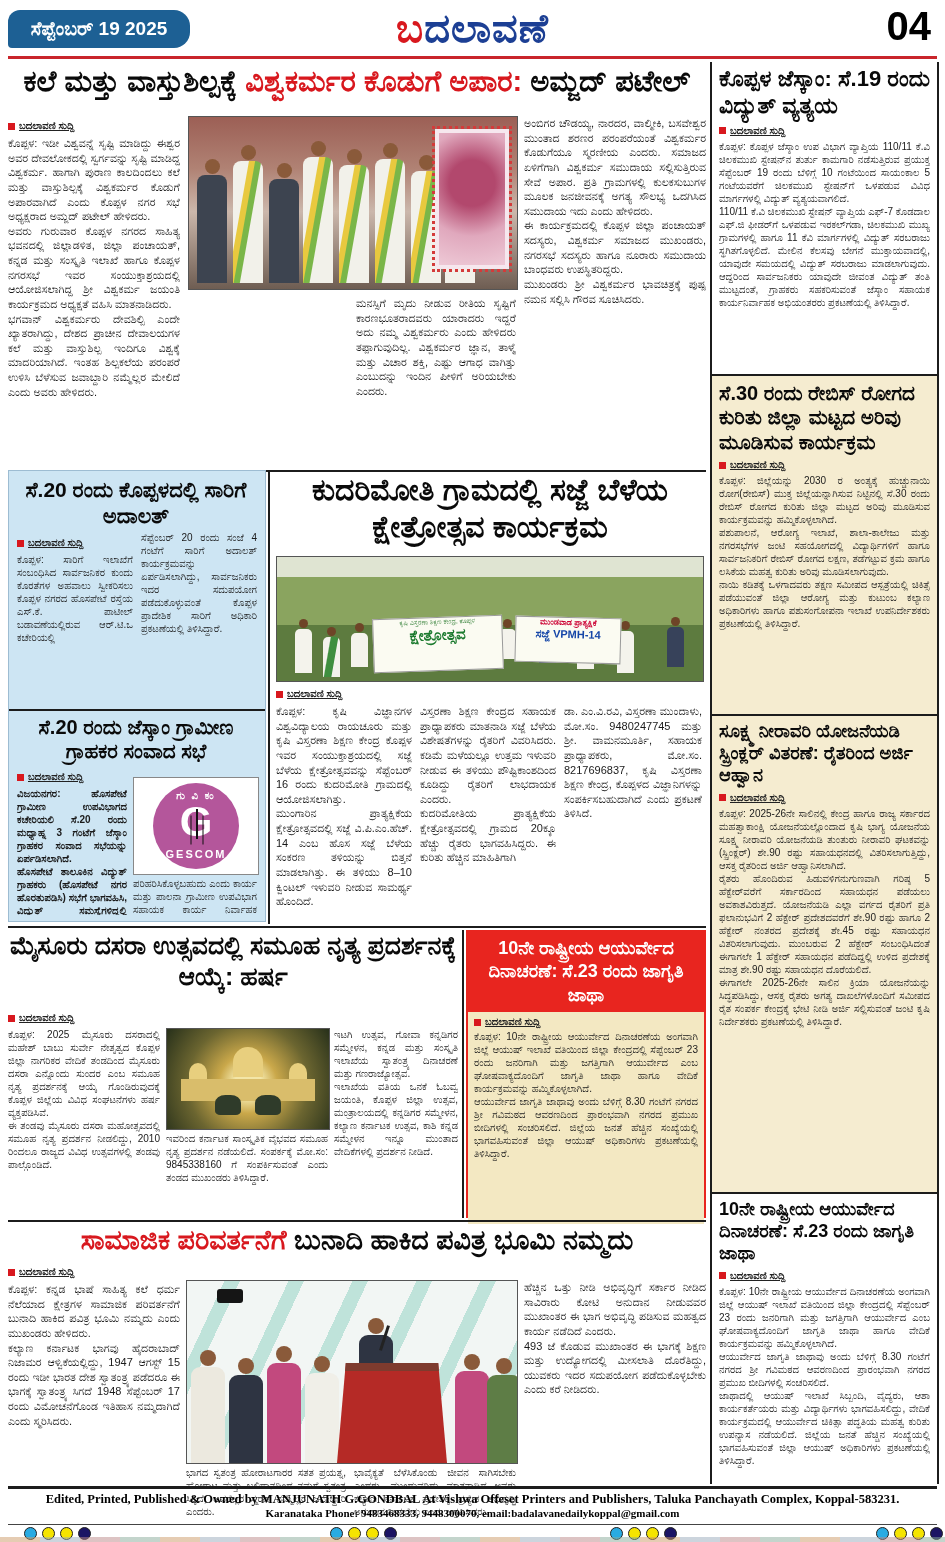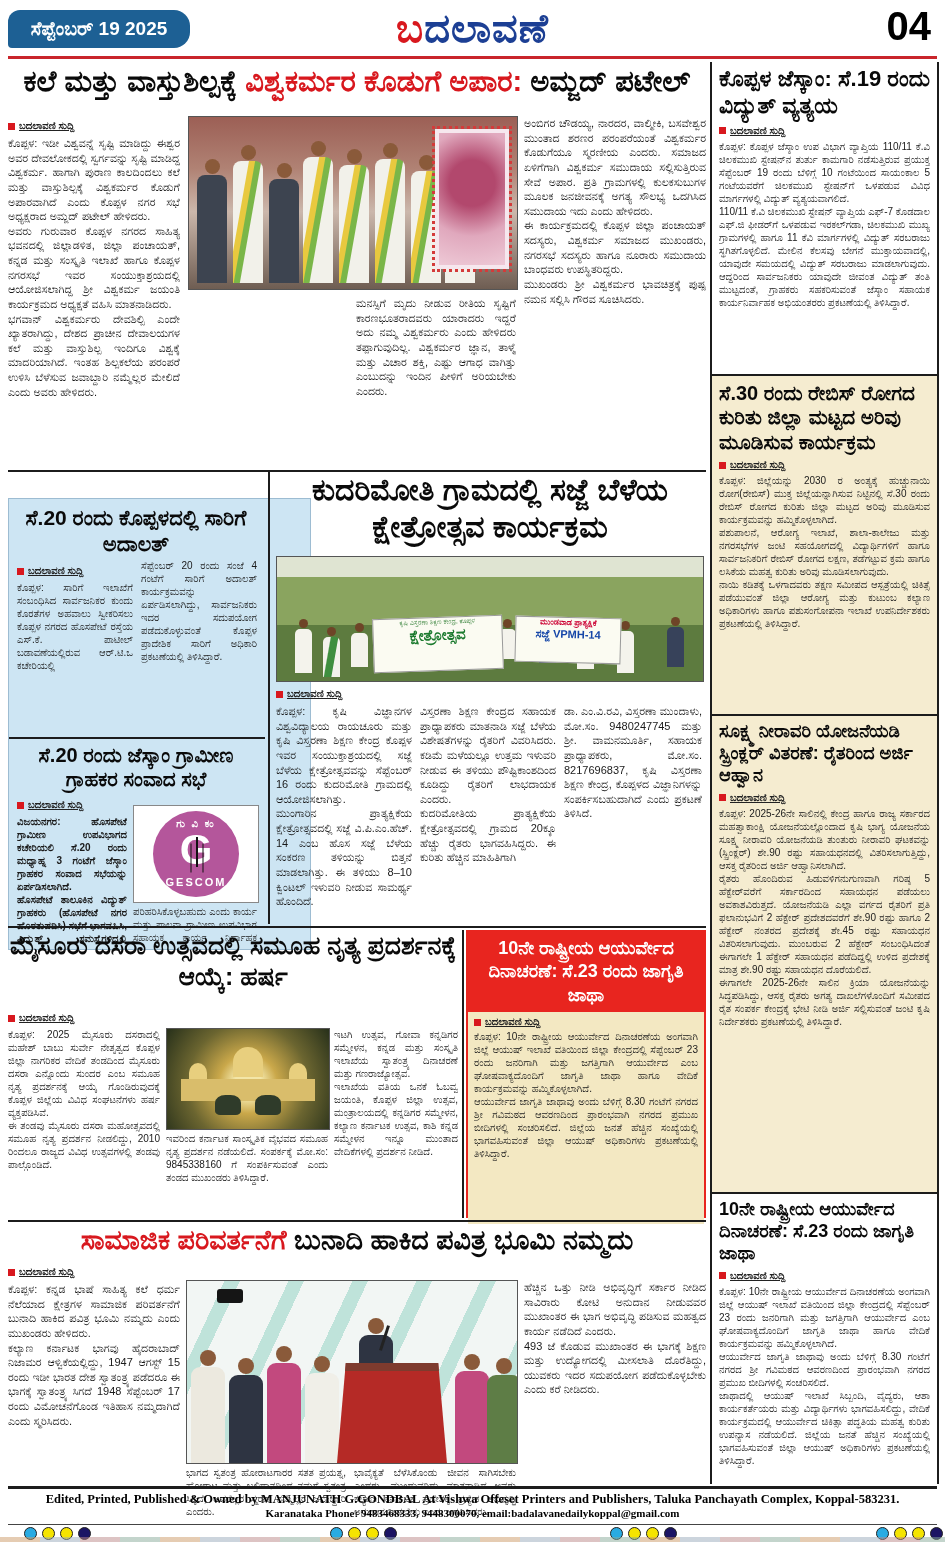--- a/index.html
+++ b/index.html
@@ -145,21 +145,21 @@
     <div class="abs bt" style="left:0;top:74px;width:172px;height:330px;">ಕೊಪ್ಪಳ: ಇಡೀ ವಿಶ್ವವನ್ನೆ ಸೃಷ್ಟಿ ಮಾಡಿದ್ದು ಈಶ್ವರ ಅವರ ದೇವಲೋಕದಲ್ಲಿ ಸ್ವರ್ಗವನ್ನು ಸೃಷ್ಟಿ ಮಾಡಿದ್ದ ವಿಶ್ವಕರ್ಮ. ಹಾಗಾಗಿ ಪುರಾಣ ಕಾಲದಿಂದಲು ಕಲೆ ಮತ್ತು ವಾಸ್ತುಶಿಲ್ಪಕ್ಕೆ ವಿಶ್ವಕರ್ಮರ ಕೊಡುಗೆ ಅಪಾರವಾಗಿದೆ ಎಂದು ಕೊಪ್ಪಳ ನಗರ ಸಭೆ ಅಧ್ಯಕ್ಷರಾದ ಅಮ್ಜದ್ ಪಟೇಲ್ ಹೇಳಿದರು.
 ಅವರು ಗುರುವಾರ ಕೊಪ್ಪಳ ನಗರದ ಸಾಹಿತ್ಯ ಭವನದಲ್ಲಿ ಜಿಲ್ಲಾಡಳಿತ, ಜಿಲ್ಲಾ ಪಂಚಾಯತ್, ಕನ್ನಡ ಮತ್ತು ಸಂಸ್ಕೃತಿ ಇಲಾಖೆ ಹಾಗೂ ಕೊಪ್ಪಳ ನಗರಸಭೆ ಇವರ ಸಂಯುಕ್ತಾಶ್ರಯದಲ್ಲಿ ಆಯೋಜಿಸಲಾಗಿದ್ದ ಶ್ರೀ ವಿಶ್ವಕರ್ಮ ಜಯಂತಿ ಕಾರ್ಯಕ್ರಮದ ಅಧ್ಯಕ್ಷತೆ ವಹಿಸಿ ಮಾತನಾಡಿದರು.
 ಭಗವಾನ್ ವಿಶ್ವಕರ್ಮರು ದೇವಶಿಲ್ಪಿ ಎಂದೇ ಖ್ಯಾತರಾಗಿದ್ದು, ದೇಶದ ಪ್ರಾಚೀನ ದೇವಾಲಯಗಳ ಕಲೆ ಮತ್ತು ವಾಸ್ತುಶಿಲ್ಪ ಇಂದಿಗೂ ವಿಶ್ವಕ್ಕೆ ಮಾದರಿಯಾಗಿದೆ. ಇಂತಹ ಶಿಲ್ಪಕಲೆಯ ಪರಂಪರೆ ಉಳಿಸಿ ಬೆಳೆಸುವ ಜವಾಬ್ದಾರಿ ನಮ್ಮೆಲ್ಲರ ಮೇಲಿದೆ ಎಂದು ಅವರು ಹೇಳಿದರು.</div>
     <div class="abs bt" style="left:348px;top:234px;width:160px;height:168px;">ಮನಸ್ಸಿಗೆ ಮೃದು ನೀಡುವ ರೀತಿಯ ಸೃಷ್ಟಿಗೆ ಕಾರಣಭೂತರಾದವರು ಯಾರಾದರು ಇದ್ದರೆ ಅದು ನಮ್ಮ ವಿಶ್ವಕರ್ಮರು ಎಂದು ಹೇಳಿದರು ತಪ್ಪಾಗುವುದಿಲ್ಲ. ವಿಶ್ವಕರ್ಮರ ಜ್ಞಾನ, ತಾಳ್ಮೆ ಮತ್ತು ವಿಚಾರ ಶಕ್ತಿ, ಎಷ್ಟು ಆಗಾಧ ವಾಗಿತ್ತು ಎಂಬುದನ್ನು ಇಂದಿನ ಪೀಳಿಗೆ ಅರಿಯಬೇಕು ಎಂದರು.</div>
     <div class="abs bt" style="left:516px;top:54px;width:182px;height:350px;">ಅಂಬಿಗರ ಚೌಡಯ್ಯ, ನಾರದರ, ವಾಲ್ಮೀಕಿ, ಬಸವೇಶ್ವರ ಮುಂತಾದ ಶರಣರ ಪರಂಪರೆಯಂತೆ ವಿಶ್ವಕರ್ಮರ ಕೊಡುಗೆಯೂ ಸ್ಮರಣೀಯ ಎಂದರು. ಸಮಾಜದ ಏಳಿಗೆಗಾಗಿ ವಿಶ್ವಕರ್ಮ ಸಮುದಾಯ ಸಲ್ಲಿಸುತ್ತಿರುವ ಸೇವೆ ಅಪಾರ. ಪ್ರತಿ ಗ್ರಾಮಗಳಲ್ಲಿ ಕುಲಕಸುಬುಗಳ ಮೂಲಕ ಜನಜೀವನಕ್ಕೆ ಅಗತ್ಯ ಸೌಲಭ್ಯ ಒದಗಿಸಿದ ಸಮುದಾಯ ಇದು ಎಂದು ಹೇಳಿದರು.
 ಈ ಕಾರ್ಯಕ್ರಮದಲ್ಲಿ ಕೊಪ್ಪಳ ಜಿಲ್ಲಾ ಪಂಚಾಯತ್ ಸದಸ್ಯರು, ವಿಶ್ವಕರ್ಮ ಸಮಾಜದ ಮುಖಂಡರು, ನಗರಸಭೆ ಸದಸ್ಯರು ಹಾಗೂ ನೂರಾರು ಸಮುದಾಯ ಬಾಂಧವರು ಉಪಸ್ಥಿತರಿದ್ದರು.
 ಮುಖಂಡರು ಶ್ರೀ ವಿಶ್ವಕರ್ಮರ ಭಾವಚಿತ್ರಕ್ಕೆ ಪುಷ್ಪ ನಮನ ಸಲ್ಲಿಸಿ ಗೌರವ ಸೂಚಿಸಿದರು.</div>
 
     <div class="abs hr" style="left:0;top:408px;width:698px;"></div>
 
-    <div class="abs bluepanel" style="left:0;top:436px;width:256px;height:450px;padding-left:45px;">
+    <div class="abs bluepanel" style="left:0;top:408px;width:256px;height:450px;">
       <div class="abs hl" style="left:4px;top:6px;width:246px;font-size:21px;">ಸೆ.20 ರಂದು ಕೊಪ್ಪಳದಲ್ಲಿ ಸಾರಿಗೆ ಅದಾಲತ್</div>
       <div class="abs byline" style="left:8px;top:66px;">
         <span class="sq"></span>
           <span class="bl">ಬದಲಾವಣಿ ಸುದ್ದಿ</span>
       </div>
       <div class="abs bt-sm" style="left:8px;top:82px;width:116px;height:150px;">ಕೊಪ್ಪಳ: ಸಾರಿಗೆ ಇಲಾಖೆಗೆ ಸಂಬಂಧಿಸಿದ ಸಾರ್ವಜನಿಕರ ಕುಂದು ಕೊರತೆಗಳ ಅಹವಾಲು ಸ್ವೀಕರಿಸಲು ಕೊಪ್ಪಳ ನಗರದ ಹೊಸಪೇಟೆ ರಸ್ತೆಯ ಎಸ್.ಕೆ. ಪಾಟೀಲ್ ಬಡಾವಣೆಯಲ್ಲಿರುವ ಆರ್.ಟಿ.ಒ ಕಚೇರಿಯಲ್ಲಿ</div>
       <div class="abs bt-sm" style="left:132px;top:60px;width:116px;height:172px;">ಸೆಪ್ಟೆಂಬರ್ 20 ರಂದು ಸಂಜೆ 4 ಗಂಟೆಗೆ ಸಾರಿಗೆ ಅದಾಲತ್ ಕಾರ್ಯಕ್ರಮವನ್ನು ಏರ್ಪಡಿಸಲಾಗಿದ್ದು, ಸಾರ್ವಜನಿಕರು ಇದರ ಸದುಪಯೋಗ ಪಡೆದುಕೊಳ್ಳುವಂತೆ ಕೊಪ್ಪಳ ಪ್ರಾದೇಶಿಕ ಸಾರಿಗೆ ಅಧಿಕಾರಿ ಪ್ರಕಟಣೆಯಲ್ಲಿ ತಿಳಿಸಿದ್ದಾರೆ.</div>
       <div class="abs hr" style="left:0;top:238px;width:256px;height:1.5px;"></div>
 
       <div class="abs hl" style="left:4px;top:244px;width:246px;font-size:20px;">ಸೆ.20 ರಂದು ಜೆಸ್ಕಾಂ ಗ್ರಾಮೀಣ ಗ್ರಾಹಕರ ಸಂವಾದ ಸಭೆ</div>

